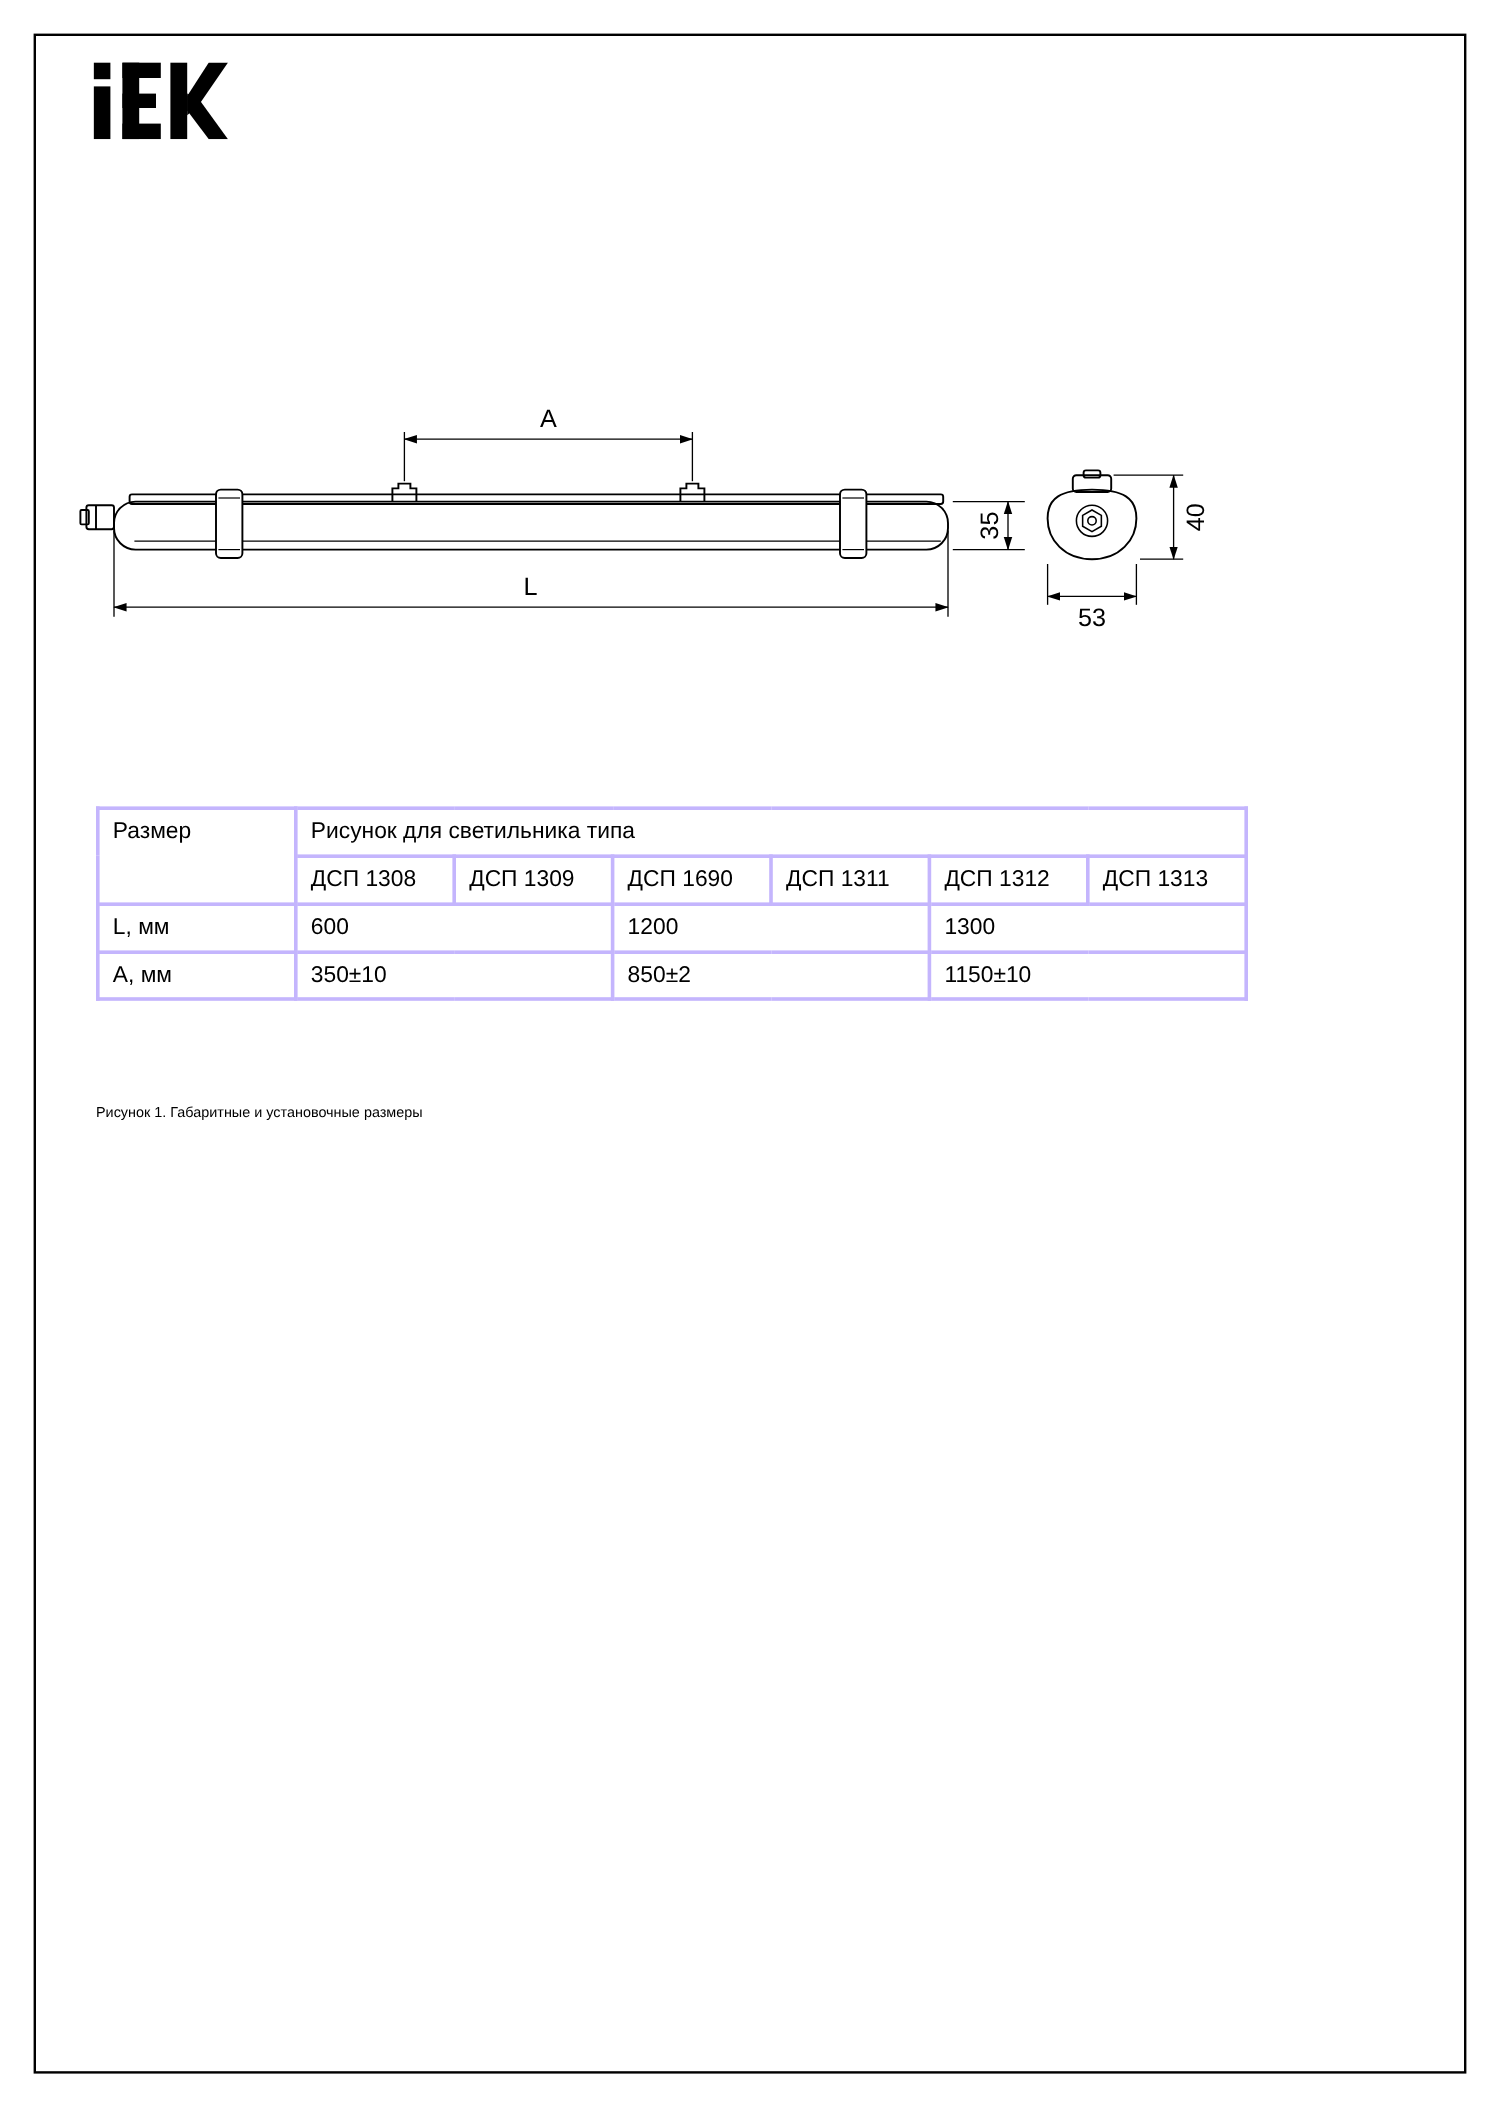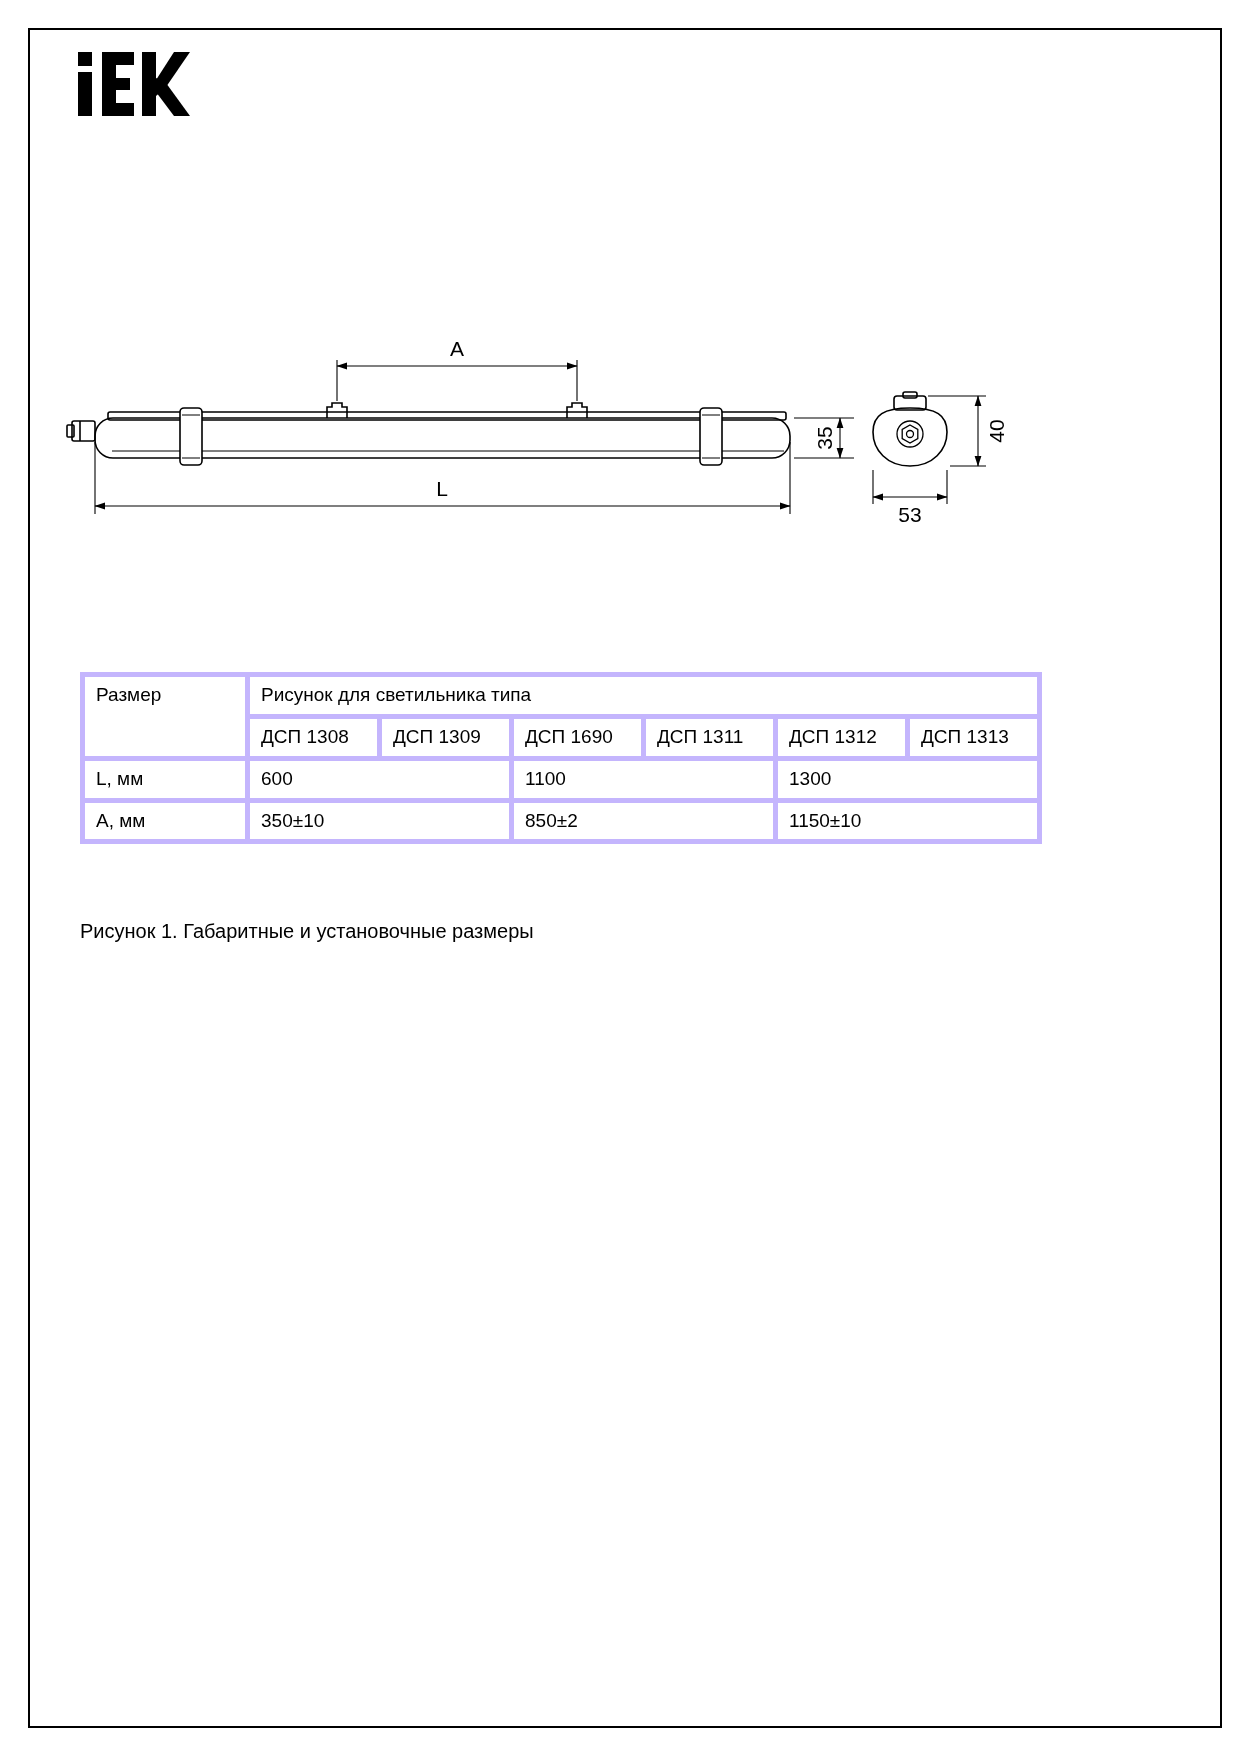--- a/index.html
+++ b/index.html
@@ -34,33 +34,33 @@
   .drawing-wrap svg { display: block; width: 100%; height: 100%; }
   .dims-table {
     position: absolute;
     left: 80px; top: 672px;
     width: 958px;
     border-collapse: collapse;
     table-layout: fixed;
     font-size: 19px;
   }
   .dims-table td {
-    border: 5px solid #c4b5fd;
+    border: 3px solid #c4b5fd;
     padding: 7px 11px 8px 11px;
     text-align: left;
     vertical-align: middle;
     line-height: 1.15;
     overflow: hidden;
     white-space: nowrap;
   }
   .dims-table td.size-head { vertical-align: top; }
   .figure-caption {
     position: absolute;
     left: 80px; top: 920px;
-    font-size: 20px;
+    font-size: 12px;
   }
   svg text {
     font-family: "Liberation Sans", sans-serif;
     font-size: 21px;
     fill: #000;
     stroke: none;
   }
 </style>
 </head>
 <body>
@@ -191,21 +191,21 @@
       <td>ДСП 1308</td>
       <td>ДСП 1309</td>
       <td>ДСП 1690</td>
       <td>ДСП 1311</td>
       <td>ДСП 1312</td>
       <td>ДСП 1313</td>
     </tr>
     <tr>
       <td>L, мм</td>
       <td colspan="2">600</td>
-      <td colspan="2">1100</td>
+      <td colspan="2">1200</td>
       <td colspan="2">1300</td>
     </tr>
     <tr>
       <td>A, мм</td>
       <td colspan="2">350±10</td>
       <td colspan="2">850±2</td>
       <td colspan="2">1150±10</td>
     </tr>
   </tbody>
 </table>

